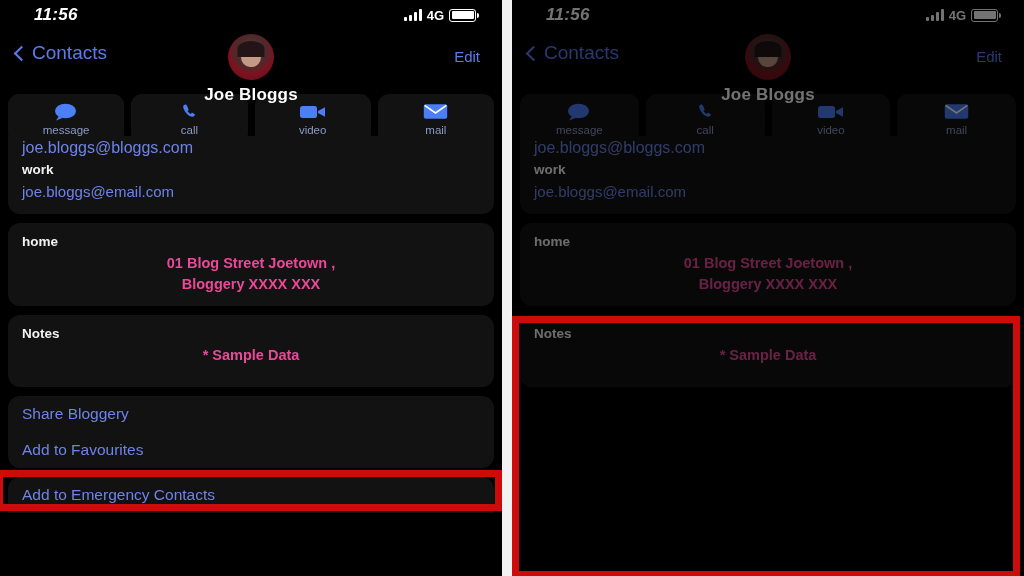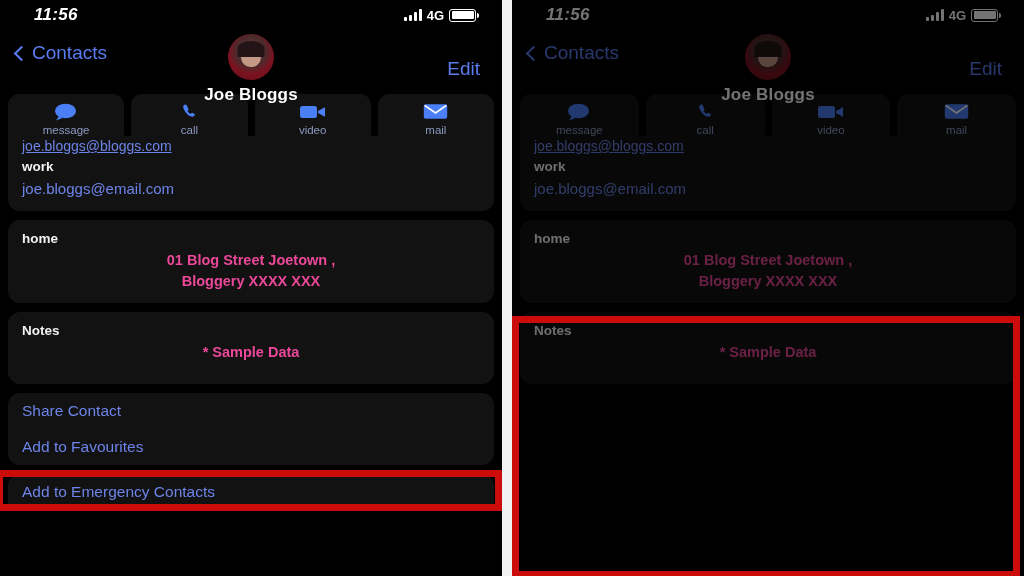--- a/index.html
+++ b/index.html
@@ -28,21 +28,21 @@
   .bars i:nth-child(3){height:9px;} .bars i:nth-child(4){height:12px;}
   .net { font-size:13px; font-weight:bold; }
   .batt { position:relative; width:27px; height:13px; border:1.5px solid #fff; border-radius:3px; padding:1.5px; }
   .batt::after { content:""; position:absolute; right:-4px; top:3.5px; width:2.5px; height:5px; background:#fff; border-radius:0 2px 2px 0; }
   .batt span { display:block; height:100%; background:#fff; border-radius:1px; }
 
   
   .navbar { position:relative; height:62px; padding:0 14px; }
   .back { position:absolute; left:16px; top:12px; display:flex; align-items:center; gap:5px; color:#5a7cf0; font-size:19px; }
   .chev { width:11px; height:11px; border-left:2.6px solid #5a7cf0; border-bottom:2.6px solid #5a7cf0; transform:rotate(45deg); }
-  .edit { position:absolute; right:22px; top:28px; color:#5a7cf0; font-size:19px; }
+  .edit { position:absolute; right:22px; top:18px; color:#5a7cf0; font-size:15px; }
   .contact-hero { position:absolute; left:0; right:0; top:4px; display:flex; flex-direction:column; align-items:center; }
   .avatar { width:46px; height:46px; border-radius:50%; overflow:hidden; position:relative;
             background:radial-gradient(circle at 50% 38%, #6b4a44 0%, #4a2b2b 40%, #7d1220 62%, #5e0d18 100%); }
   .avatar::before { content:""; position:absolute; left:50%; top:24%; transform:translateX(-50%);
             width:20px; height:22px; border-radius:50% 50% 45% 45%; background:#c49a86; }
   .avatar::after  { content:""; position:absolute; left:50%; top:16%; transform:translateX(-50%);
             width:27px; height:16px; border-radius:50% 50% 0 0; background:#241417; }
   .hero-name { margin-top:5px; font-size:17px; font-weight:bold; letter-spacing:.2px; }
 
   
@@ -52,21 +52,21 @@
   .action .glyph { height:19px; display:flex; align-items:center; }
   .action .lbl { font-size:11.5px; color:#8d9bc4; }
 
   
   .cards { padding:8px 8px 0 8px; display:flex; flex-direction:column; gap:9px; }
   .card { background:#121212; border-radius:12px; padding:9px 14px 11px 14px; }
   .card .k { font-size:13.5px; font-weight:bold; color:#f2f2f2; line-height:1.55; }
   .card .v { font-size:15px; color:#6d84e8; line-height:1.5; }
   .card .vw { font-size:14.5px; color:#ec4899; font-weight:bold; line-height:1.45;text-align:center; }
   .card.clip-top { border-radius:0 0 12px 12px; margin-top:-16px; padding-top:0; }
-  .card.clip-top .v0 { font-size:14px; color:#6d84e8; line-height:1.5;text-decoration:underline; }
+  .card.clip-top .v0 { font-size:16px; color:#6d84e8; line-height:1.5; }
   .card.tall { min-height:74px; }
   .card.notes { min-height:72px; }
 
   .linkcard { background:#121212; border-radius:12px; overflow:hidden; }
   .linkrow { padding:9px 14px; font-size:15.5px; color:#6d84e8; }
   .linkcard.last { border-radius:12px 12px 0 0; }
 
   
   .hl { position:absolute; border:7px solid #cc0b0b; z-index:30; pointer-events:none; }
   .hl-share { left:-4px; top:470px; width:506px; height:41px; }
@@ -157,21 +157,21 @@
         <div class="vw">01 Blog Street Joetown ,</div>
         <div class="vw">Bloggery XXXX XXX</div>
       </div>
 
       <div class="card notes">
         <div class="k">Notes</div>
         <div class="vw">* Sample Data</div>
       </div>
 
       <div class="linkcard">
-        <div class="linkrow">Share Contact</div>
+        <div class="linkrow">Share Bloggery</div>
         <div class="linkrow">Add to Favourites</div>
       </div>
 
       <div class="linkcard last">
         <div class="linkrow">Add to Emergency Contacts</div>
       </div>
     </div>
 
     <div class="hl hl-share"></div>
   </div>

